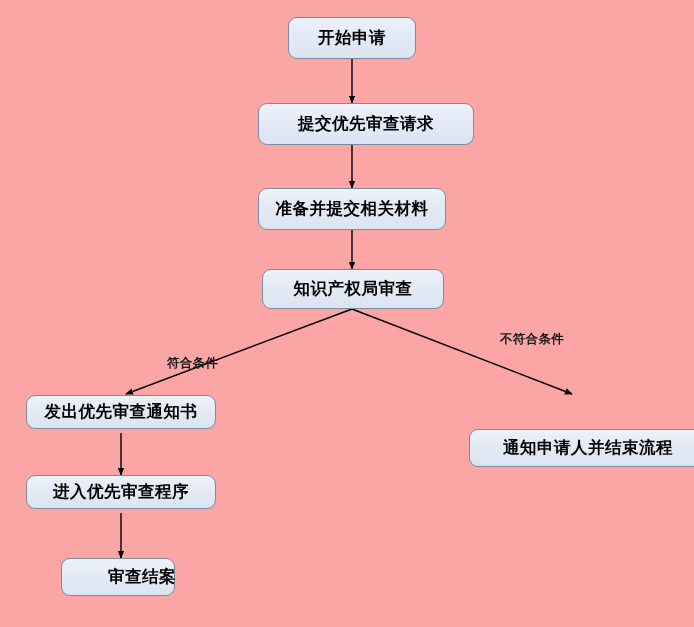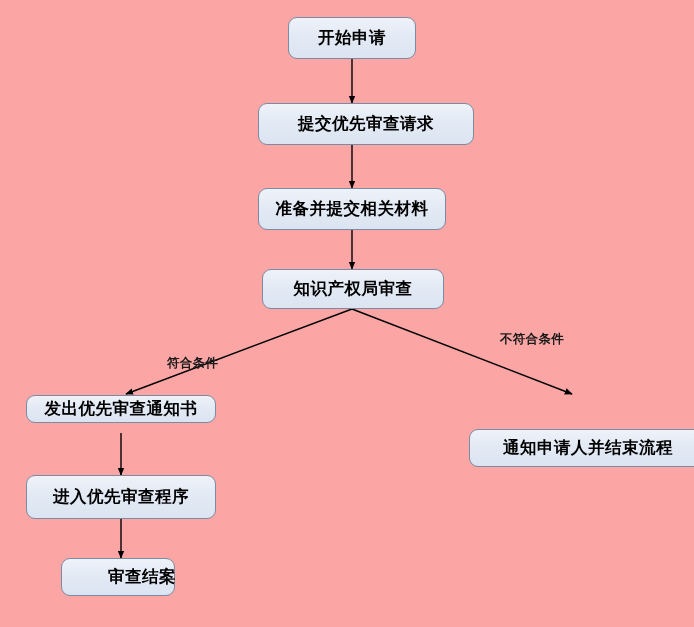--- a/index.html
+++ b/index.html
@@ -82,27 +82,27 @@
       </div>
       <div class="node" style="left: 258px; top: 103px; width: 216px; height: 42px;">
         <span class="node-label">提交优先审查请求</span>
       </div>
       <div class="node" style="left: 258px; top: 188px; width: 188px; height: 42px;">
         <span class="node-label">准备并提交相关材料</span>
       </div>
       <div class="node" style="left: 262px; top: 269px; width: 182px; height: 40px;">
         <span class="node-label">知识产权局审查</span>
       </div>
-      <div class="node" style="left: 26px; top: 395px; width: 190px; height: 28px;">
+      <div class="node" style="left: 26px; top: 395px; width: 190px; height: 34px;">
         <span class="node-label">发出优先审查通知书</span>
       </div>
       <div class="node" style="left: 469px; top: 395px; width: 238px; height: 38px; margin-top: 34px;">
         <span class="node-label">通知申请人并结束流程</span>
       </div>
-      <div class="node" style="left: 26px; top: 475px; width: 190px; height: 44px;">
+      <div class="node" style="left: 26px; top: 475px; width: 190px; height: 34px;">
         <span class="node-label">进入优先审查程序</span>
       </div>
       <div class="node" style="left: 61px; top: 558px; width: 114px; height: 38px; padding-left: 48px;">
         <span class="node-label">审查结案</span>
       </div>
     </div>
   <div id="edge-label-group">
       <div class="edge-label" style="left: 167px; top: 331px; margin-top: 24px;">符合条件</div>
       <div class="edge-label" style="left: 500px; top: 331px;">不符合条件</div>
     </div>

